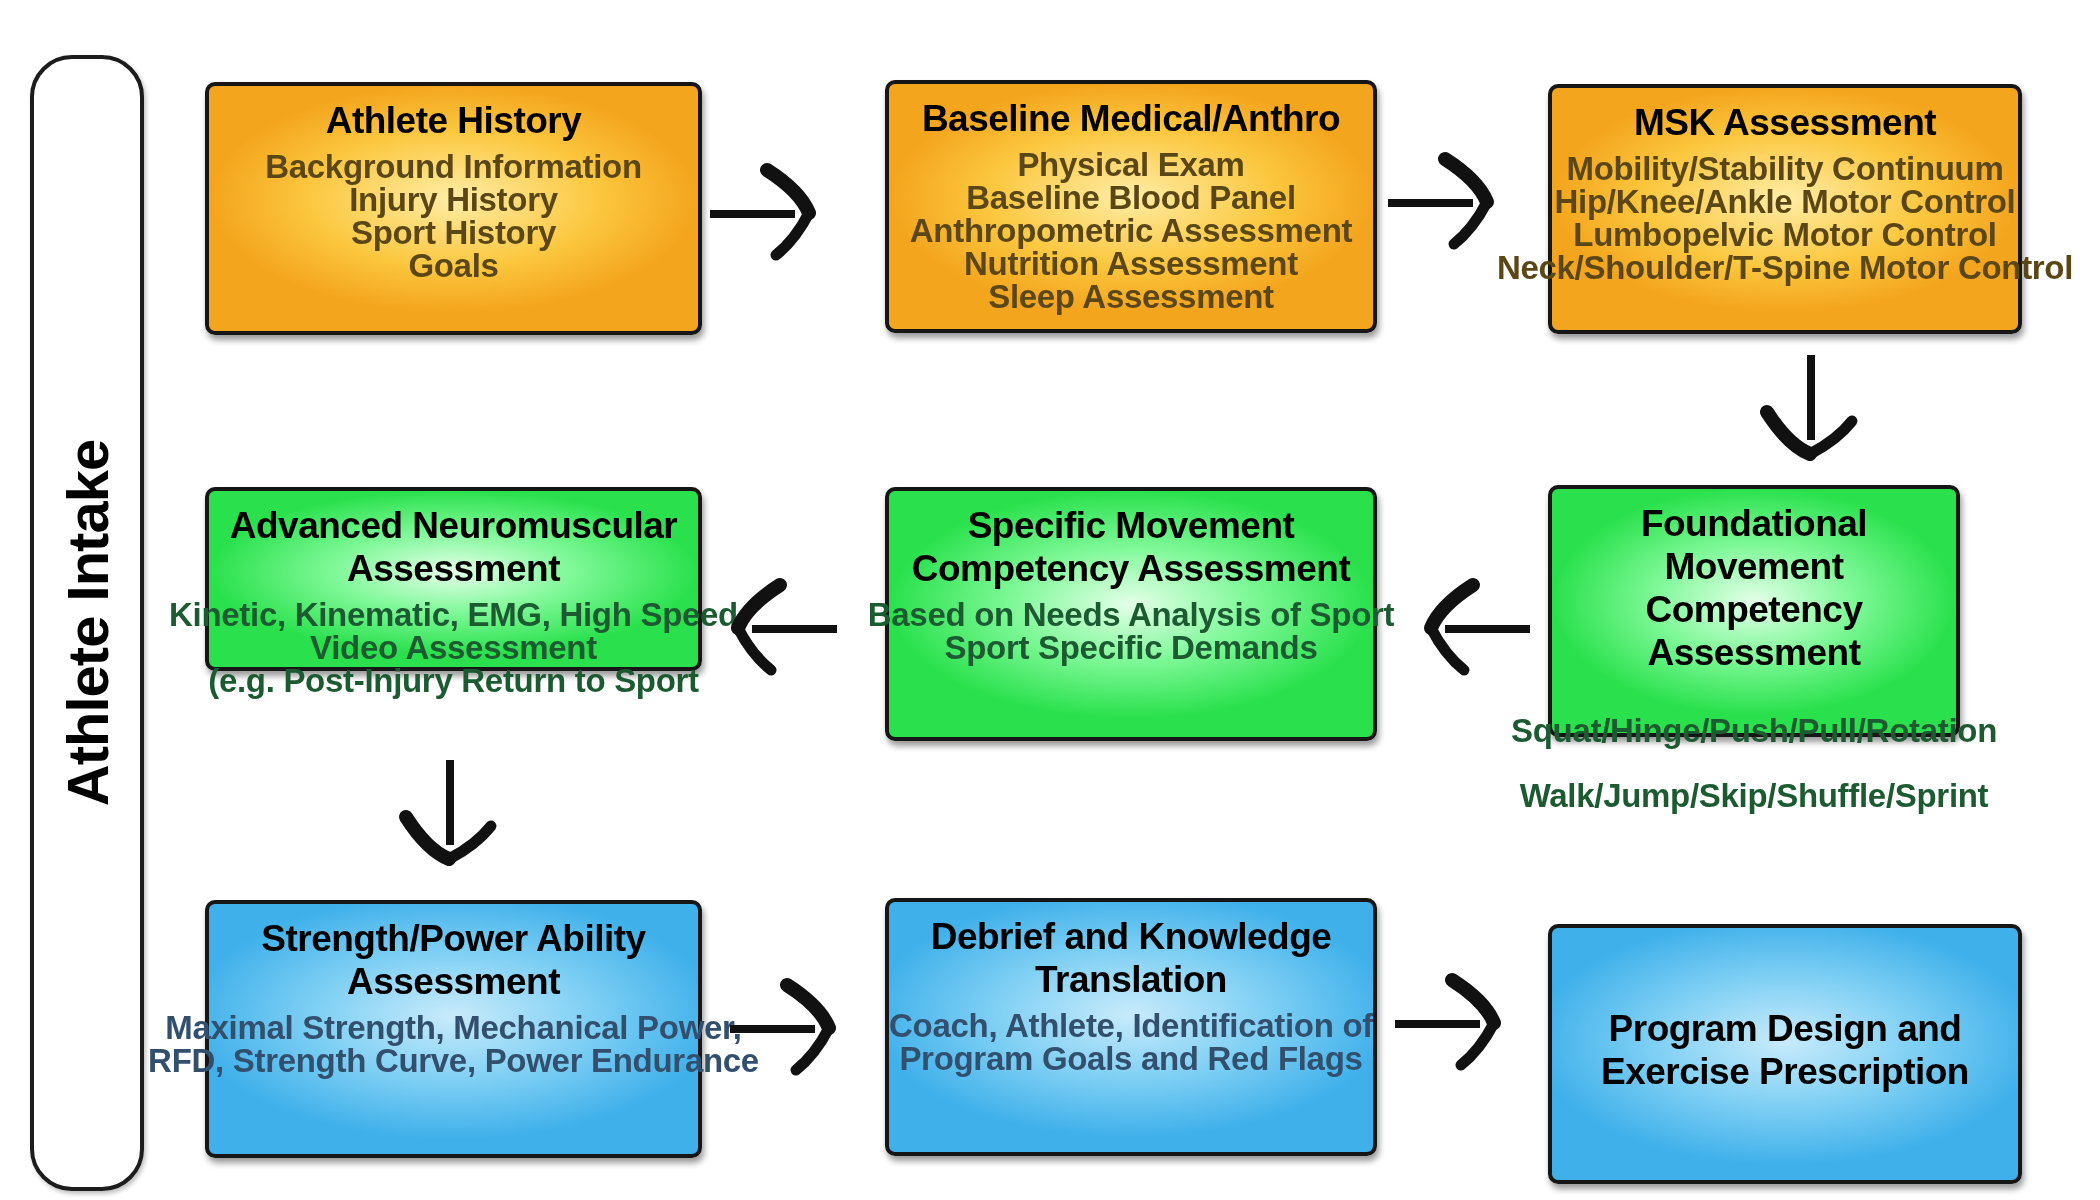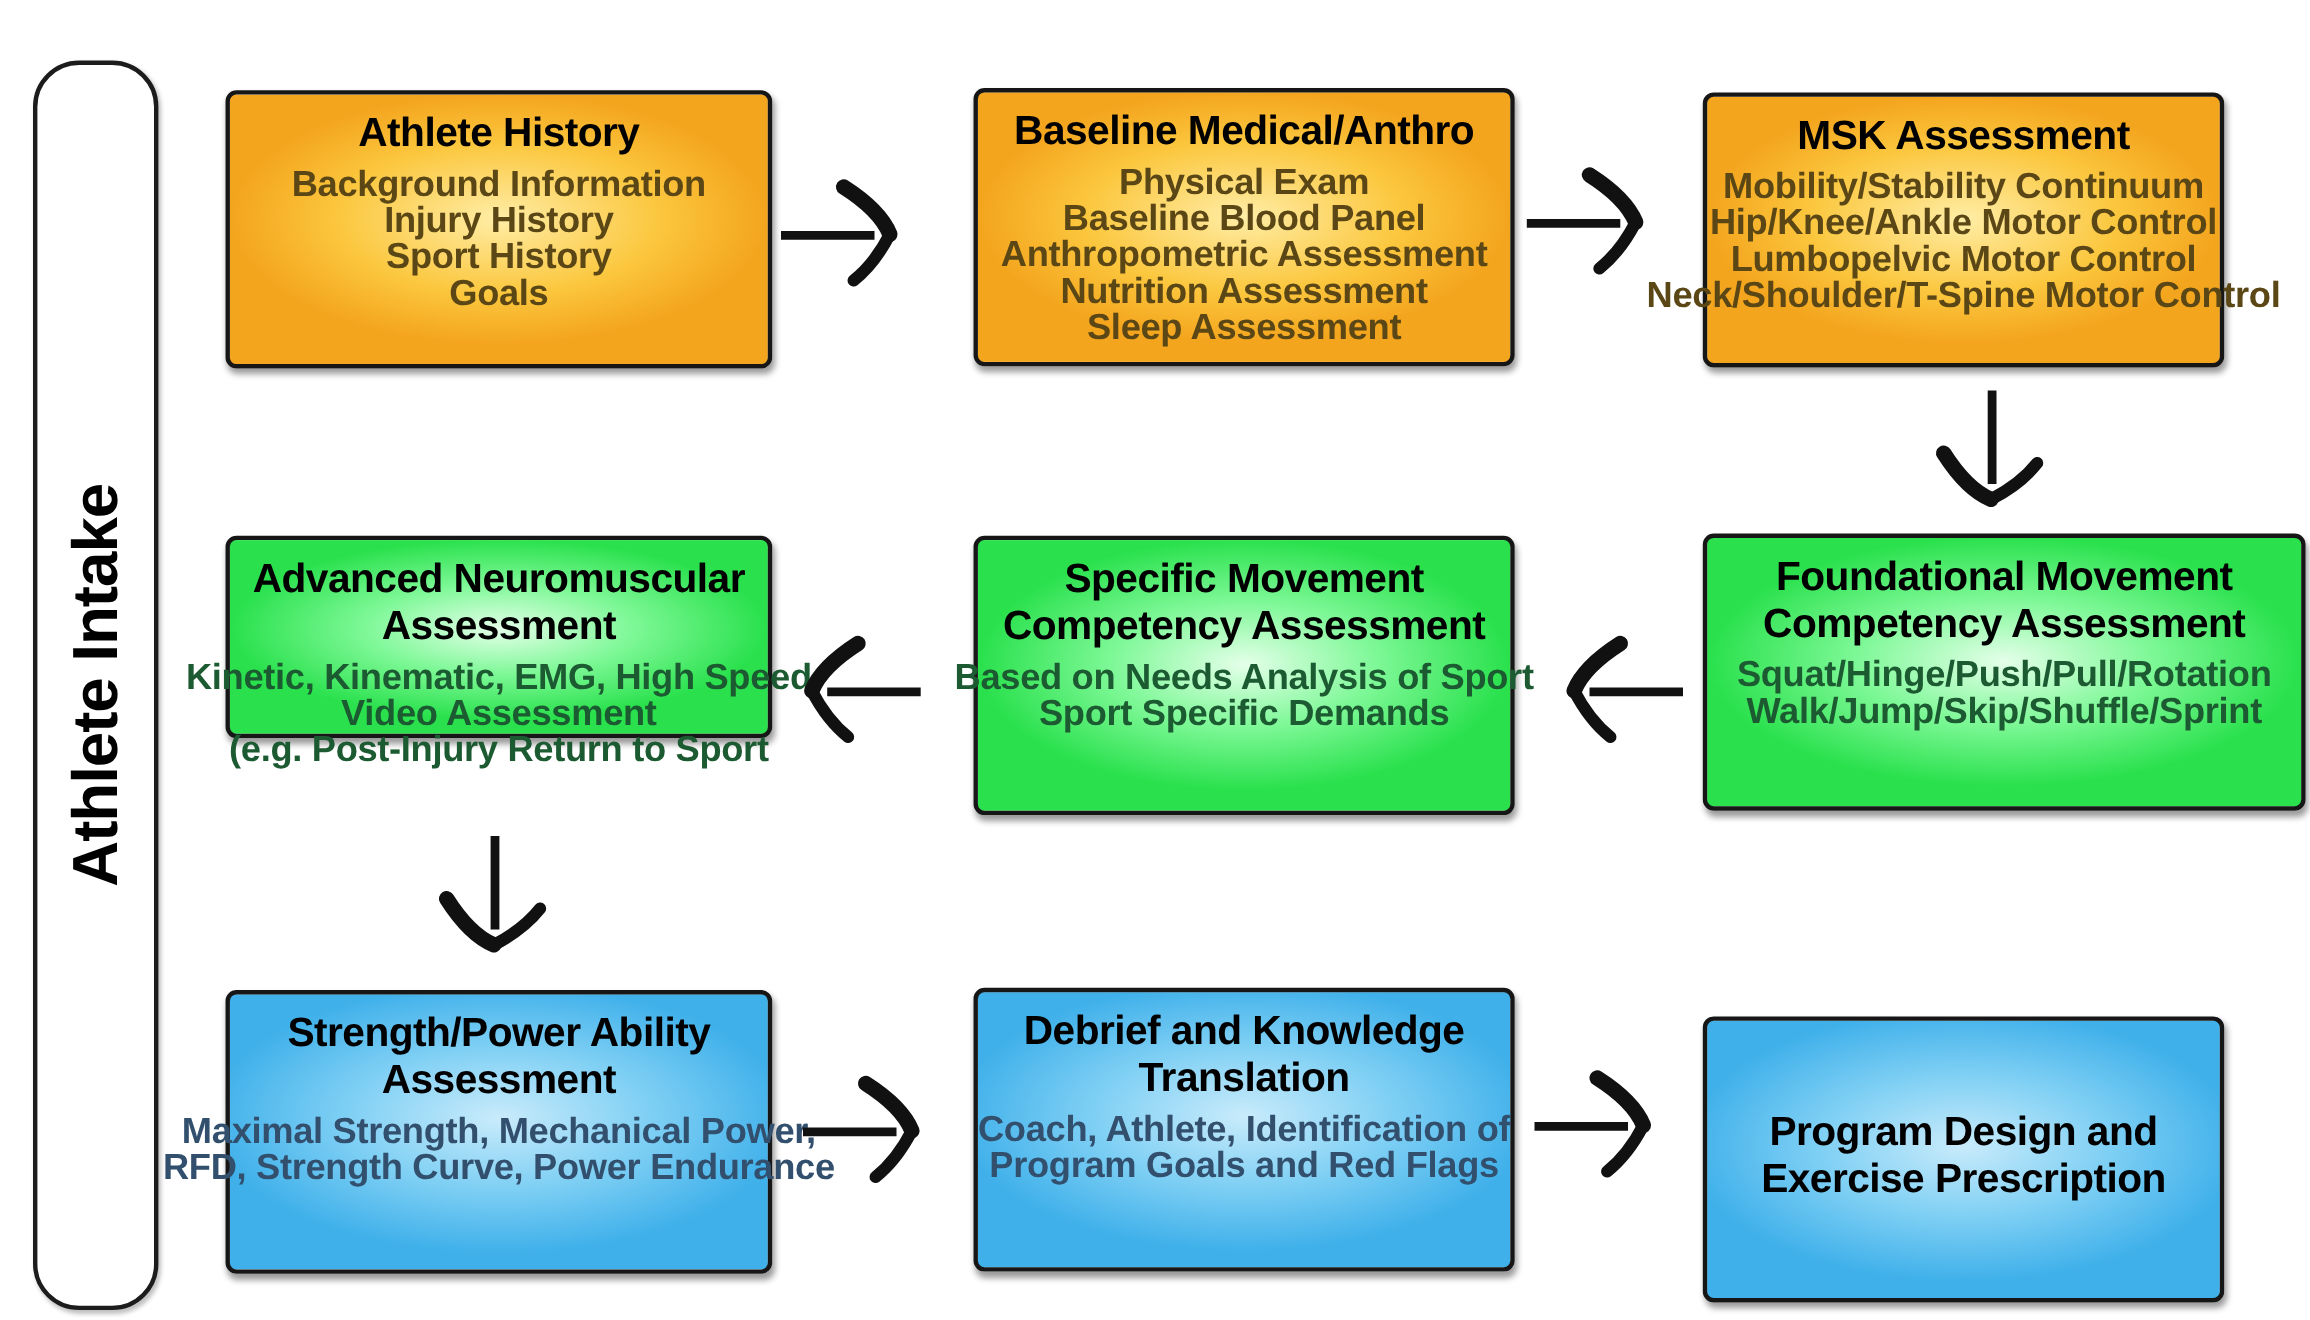--- a/index.html
+++ b/index.html
@@ -36,21 +36,21 @@
   .orange{background:radial-gradient(ellipse 62% 58% at 50% 46%,#ffeda6 0%,#fbc73e 48%,#f4a51e 80%);}
   .green {background:radial-gradient(ellipse 62% 58% at 50% 46%,#e4ffe9 0%,#7ef897 40%,#2ae14d 80%);}
   .blue  {background:radial-gradient(ellipse 66% 60% at 50% 45%,#c9ebfb 0%,#80d0f4 42%,#3fb0ea 82%);}
   .orange .box-line{color:#5b4716;}
   .green  .box-line{color:#1c5b31;}
   .blue   .box-line{color:#32506e;}
   
   #box-athlete-history {left:205px; top:82px;  width:497px;height:253px;}
   #box-baseline        {left:885px; top:80px;  width:492px;height:253px;}
   #box-msk             {left:1548px;top:84px;  width:474px;height:250px;}
-  #box-foundational    {left:1548px;top:485px; width:548px;height:252px;}
+  #box-foundational    {left:1548px;top:485px; width:412px;height:252px;gap:32px;}
   #box-specific        {left:885px; top:487px; width:492px;height:254px;}
   #box-advanced        {left:205px; top:487px; width:497px;height:184px;}
   #box-strength        {left:205px; top:900px; width:497px;height:258px;}
   #box-debrief         {left:885px; top:898px; width:492px;height:258px;}
   #box-program         {left:1548px;top:898px; width:474px;height:260px;margin-top:26px;}
   
   .arrow{position:absolute;width:130px;height:110px;}
   .arrow svg{width:100%;height:100%;overflow:visible;}
   .arrow.left{transform:scaleX(-1);}
   .arrow.down{transform:rotate(-90deg) scaleX(-1);}

